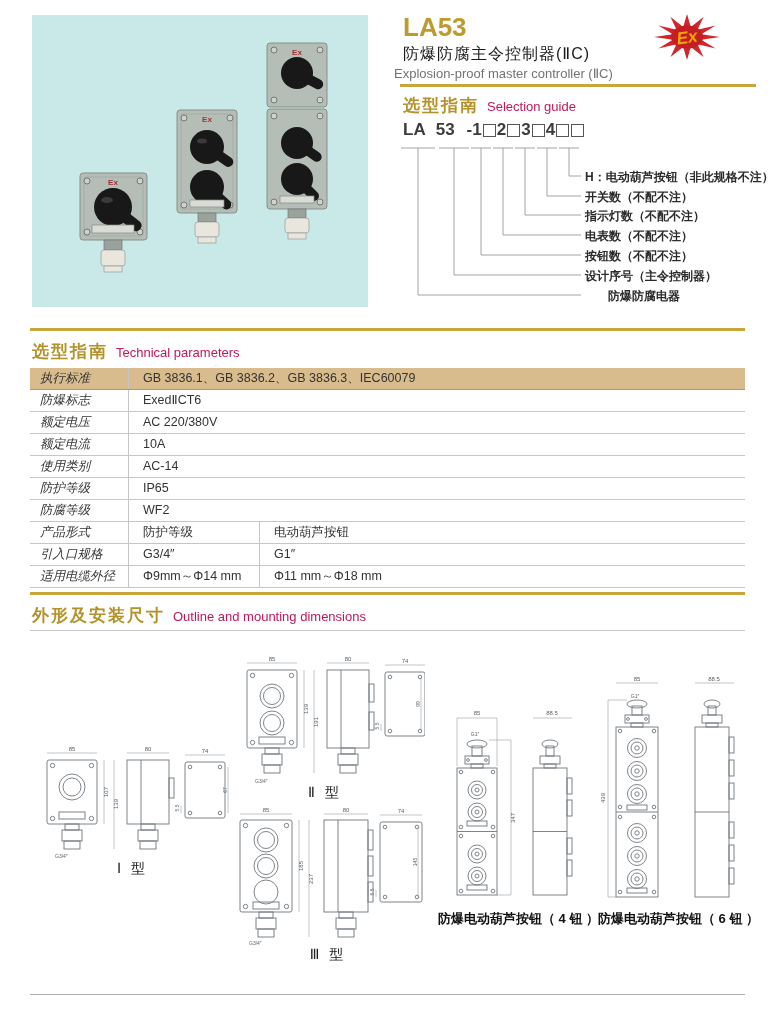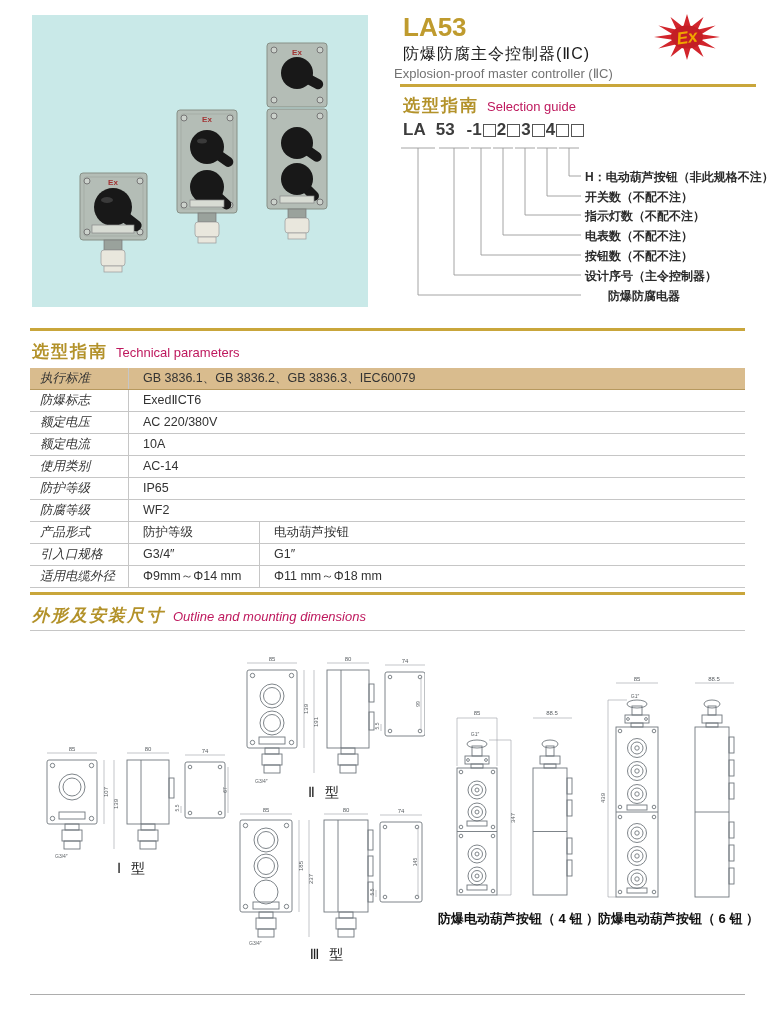--- a/index.html
+++ b/index.html
@@ -207,21 +207,21 @@
       <div class="tval">G1″</div>
     </div>
     <div class="trow">
       <div class="tlabel">适用电缆外径</div>
       <div class="tval w1">Φ9mm～Φ14 mm</div>
       <div class="tval">Φ11 mm～Φ18 mm</div>
     </div>
   </div>
 
   <div class="abs goldline" style="left:30px;top:592px;width:715px;"></div>
-  <div class="abs sec-head" style="left:32px;top:604px;font-style:italic;">
+  <div class="abs sec-head" style="left:32px;top:604px;">
     <span class="cn">外形及安装尺寸</span><span class="en">Outline and mounting dimensions</span>
   </div>
   <div class="abs grayline" style="left:30px;top:630px;width:715px;"></div>
 
   <svg class="abs dwg" style="left:35px;top:742px;" width="195" height="120" viewBox="0 0 195 120">
     <g>
       <rect x="12" y="18" width="50" height="64" rx="2"></rect>
       <circle cx="17.5" cy="23.5" r="2.2"></circle>
         <circle cx="56.5" cy="23.5" r="2.2"></circle>
       <circle cx="17.5" cy="76.5" r="2.2"></circle>

